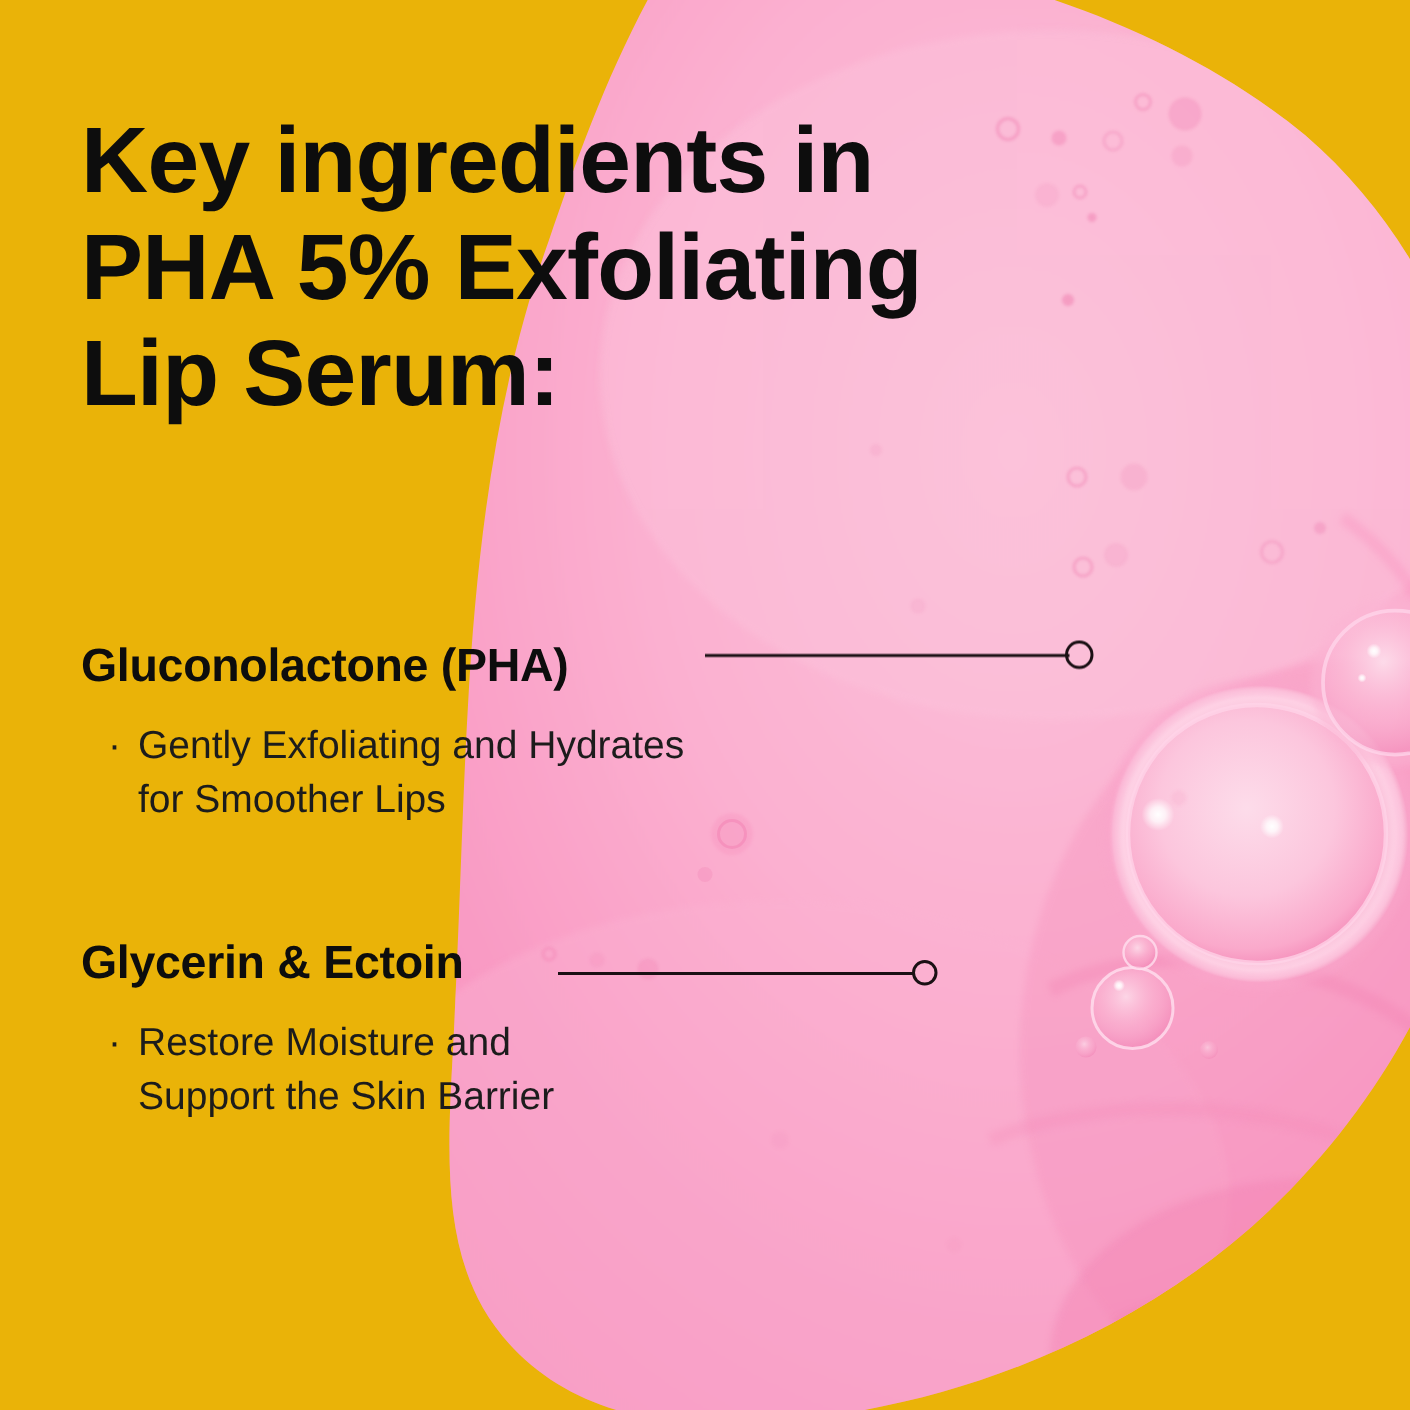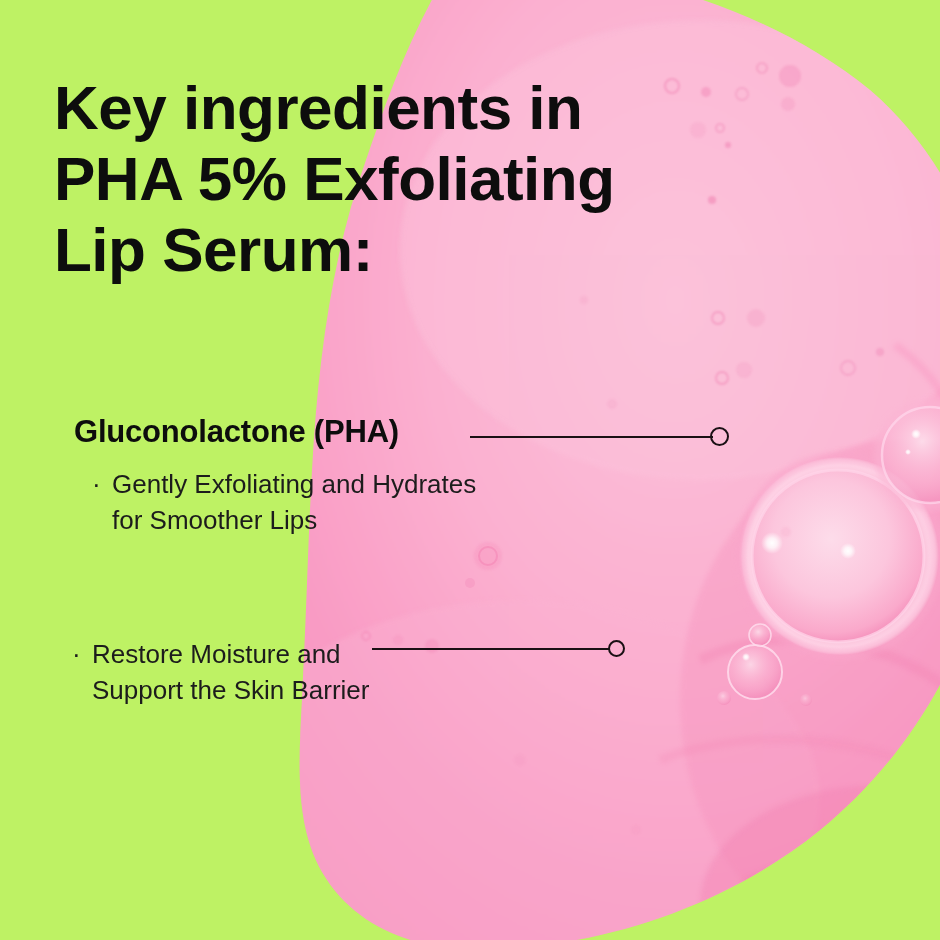--- a/index.html
+++ b/index.html
@@ -7,21 +7,21 @@
     padding: 0;
     background: #ffffff;
   }
   body {
     font-family: "Liberation Sans", sans-serif;
   }
   #canvas {
     position: relative;
     width: 940px;
     height: 940px;
-    background: #bef264;
+    background: #eab308;
     overflow: hidden;
   }
 
   
   .blob-layer {
     position: absolute;
     inset: 0;
     width: 940px;
     height: 940px;
   }
@@ -38,21 +38,21 @@
     letter-spacing: -0.5px;
     color: #0d0d0d;
     white-space: pre-line;
   }
 
   
   .callout {
     position: absolute;
     left: 54px;
   }
-  .callout-1 { top: 412px; margin-left: 20px; }
+  .callout-1 { top: 424px; }
   .callout-2 { top: 622px; }
 
   .ing-name {
     font-size: 31px;
     line-height: 40px;
     font-weight: 700;
     letter-spacing: -0.2px;
     color: #0d0d0d;
     white-space: nowrap;
   }
@@ -242,20 +242,21 @@
   <div class="callout callout-1">
     <div class="ing-name">Gluconolactone (PHA)</div>
     <div class="bullet-row">
       <span class="bullet-dot">·</span>
       <span class="bullet-text">Gently Exfoliating and Hydrates
 for Smoother Lips</span>
     </div>
   </div>
 
   <div class="callout callout-2">
+    <div class="ing-name">Glycerin &amp; Ectoin</div>
     <div class="bullet-row">
       <span class="bullet-dot">·</span>
       <span class="bullet-text">Restore Moisture and
 Support the Skin Barrier</span>
     </div>
   </div>
 
   <div class="leader leader-1"></div>
   <div class="marker marker-1"></div>
 

